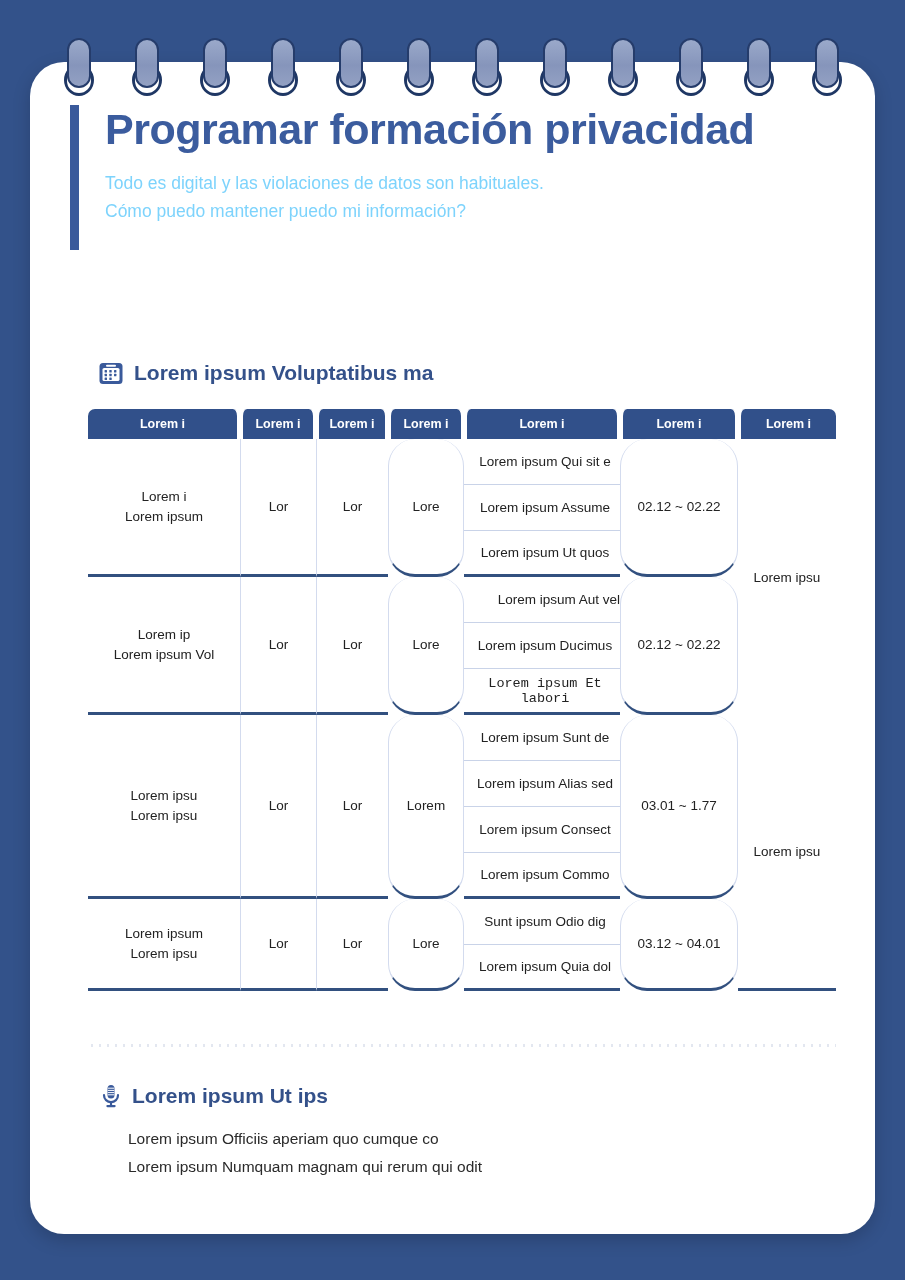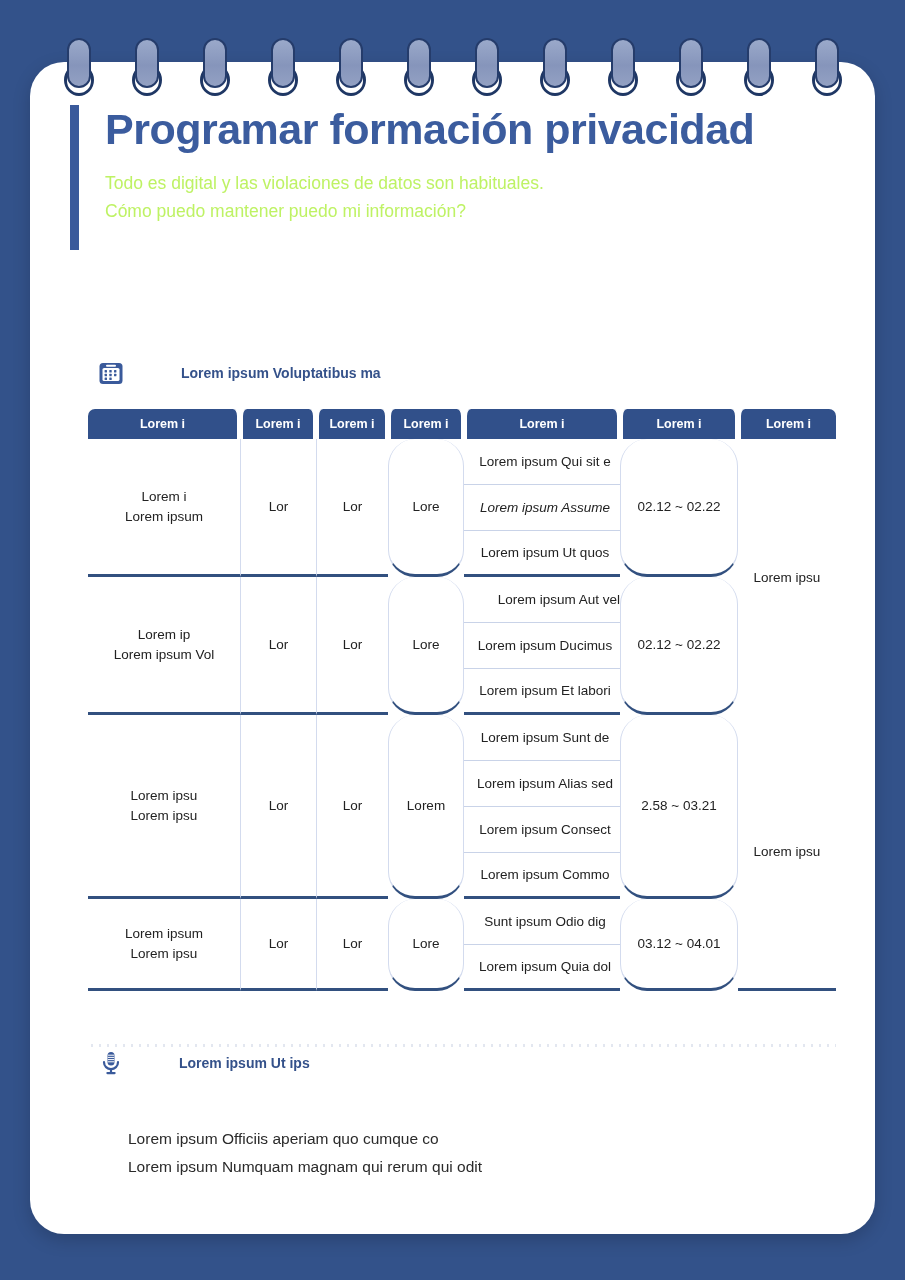--- a/index.html
+++ b/index.html
@@ -90,36 +90,35 @@
     font-size: 43px;
     font-weight: bold;
     color: #3b5c9e;
     letter-spacing: -0.5px;
     line-height: 1.15;
     white-space: nowrap;
   }
   .subtitle {
     margin-top: 16px;
     font-size: 17.5px;
-    color: #bef264;
+    color: #7dd3fc;
     line-height: 1.55;
   }
 
   
   .section-head {
     position: absolute;
     display: flex;
     align-items: center;
     gap: 10px;
   }
   .section-head .sh-title {
-    font-size: 14px;
+    font-size: 21px;
     font-weight: bold;
     color: #34518a;
-    margin-left: 47px;
   }
   .ico { width: 26px; height: 26px; display: block; flex: 0 0 auto; }
 
   
   .table-wrap {
     position: absolute;
     left: 88px;
     top: 409px;
     width: 748px;
   }
@@ -335,52 +334,52 @@
               <div>Lorem ipsum</div>
             </td>
             <td class="vline-l rowsep" rowspan="3">Lor</td>
             <td class="shade vline-l rowsep" rowspan="3">Lor</td>
             <td class="vline-l vline-r rowsep" rowspan="3">Lore</td>
             <td class="sub-cell sub-a sub-line" style="height: 46px;">Lorem ipsum Qui sit e</td>
             <td class="date-cell vline-l vline-r rowsep" rowspan="3">02.12 ~ 02.22</td>
             <td class="col-last" rowspan="6">Lorem ipsu</td>
           </tr>
           <tr>
-            <td class="sub-cell sub-b sub-line" style="height: 46px; font-style: italic;">Lorem ipsum Assume</td>
+            <td class="sub-cell sub-b sub-line" style="height: 46px;">Lorem ipsum Assume</td>
           </tr>
           <tr>
             <td class="sub-cell sub-a rowsep" style="height: 46px;">Lorem ipsum Ut quos</td>
           </tr>
           <tr>
             <td class="c-name" rowspan="3">
               <div>Lorem ip</div>
               <div>Lorem ipsum Vol</div>
             </td>
             <td class="vline-l rowsep" rowspan="3">Lor</td>
             <td class="shade vline-l rowsep" rowspan="3">Lor</td>
             <td class="vline-l vline-r rowsep" rowspan="3">Lore</td>
             <td class="sub-cell sub-a sub-line" style="height: 46px; text-align: right;">Lorem ipsum Aut vel</td>
             <td class="date-cell vline-l vline-r rowsep" rowspan="3">02.12 ~ 02.22</td>
           </tr>
           <tr>
             <td class="sub-cell sub-b sub-line" style="height: 46px;">Lorem ipsum Ducimus</td>
           </tr>
           <tr>
-            <td class="sub-cell sub-a rowsep" style="height: 46px;">Lorem ipsum Et labori</td>
+            <td class="sub-cell sub-a rowsep" style="height: 46px; font-family: Liberation Mono, monospace;">Lorem ipsum Et labori</td>
           </tr>
           <tr>
             <td class="c-name" rowspan="4">
               <div>Lorem ipsu</div>
               <div>Lorem ipsu</div>
             </td>
             <td class="vline-l rowsep" rowspan="4">Lor</td>
             <td class="shade vline-l rowsep" rowspan="4">Lor</td>
             <td class="vline-l vline-r rowsep" rowspan="4">Lorem</td>
             <td class="sub-cell sub-a sub-line" style="height: 46px;">Lorem ipsum Sunt de</td>
-            <td class="date-cell vline-l vline-r rowsep" rowspan="4">2.58 ~ 03.21</td>
+            <td class="date-cell vline-l vline-r rowsep" rowspan="4">03.01 ~ 1.77</td>
             <td class="col-last rowsep-last" rowspan="6">Lorem ipsu</td>
           </tr>
           <tr>
             <td class="sub-cell sub-b sub-line" style="height: 46px;">Lorem ipsum Alias sed</td>
           </tr>
           <tr>
             <td class="sub-cell sub-a sub-line" style="height: 46px;">Lorem ipsum Consect</td>
           </tr>
           <tr>
             <td class="sub-cell sub-b rowsep" style="height: 46px;">Lorem ipsum Commo</td>
@@ -398,21 +397,21 @@
           </tr>
           <tr>
             <td class="sub-cell sub-b rowsep" style="height: 46px;">Lorem ipsum Quia dol</td>
           </tr>
         </tbody>
     </table>
   </div>
 
   <div class="divider"></div>
 
-  <div class="section-head" style="left:98px; top:1050px;gap:8px;">
+  <div class="section-head" style="left:98px; top:1083px;gap:8px;">
     <span class="ico">
       <svg viewBox="0 0 26 26" width="26" height="26" aria-hidden="true">
         <rect x="9.5" y="2" width="7" height="13.5" rx="3.5" fill="#3a5a9b"></rect>
         <g stroke="#ffffff" stroke-width="1" stroke-linecap="round">
           <line x1="10.2" y1="5.2" x2="15.8" y2="5.2"></line>
           <line x1="10.2" y1="7.4" x2="15.8" y2="7.4"></line>
           <line x1="10.2" y1="9.6" x2="15.8" y2="9.6"></line>
           <line x1="10.2" y1="11.8" x2="15.8" y2="11.8"></line>
         </g>
         <path d="M6 12.2 a7 7 0 0 0 14 0" fill="none" stroke="#3a5a9b" stroke-width="2.2" stroke-linecap="round"></path>

